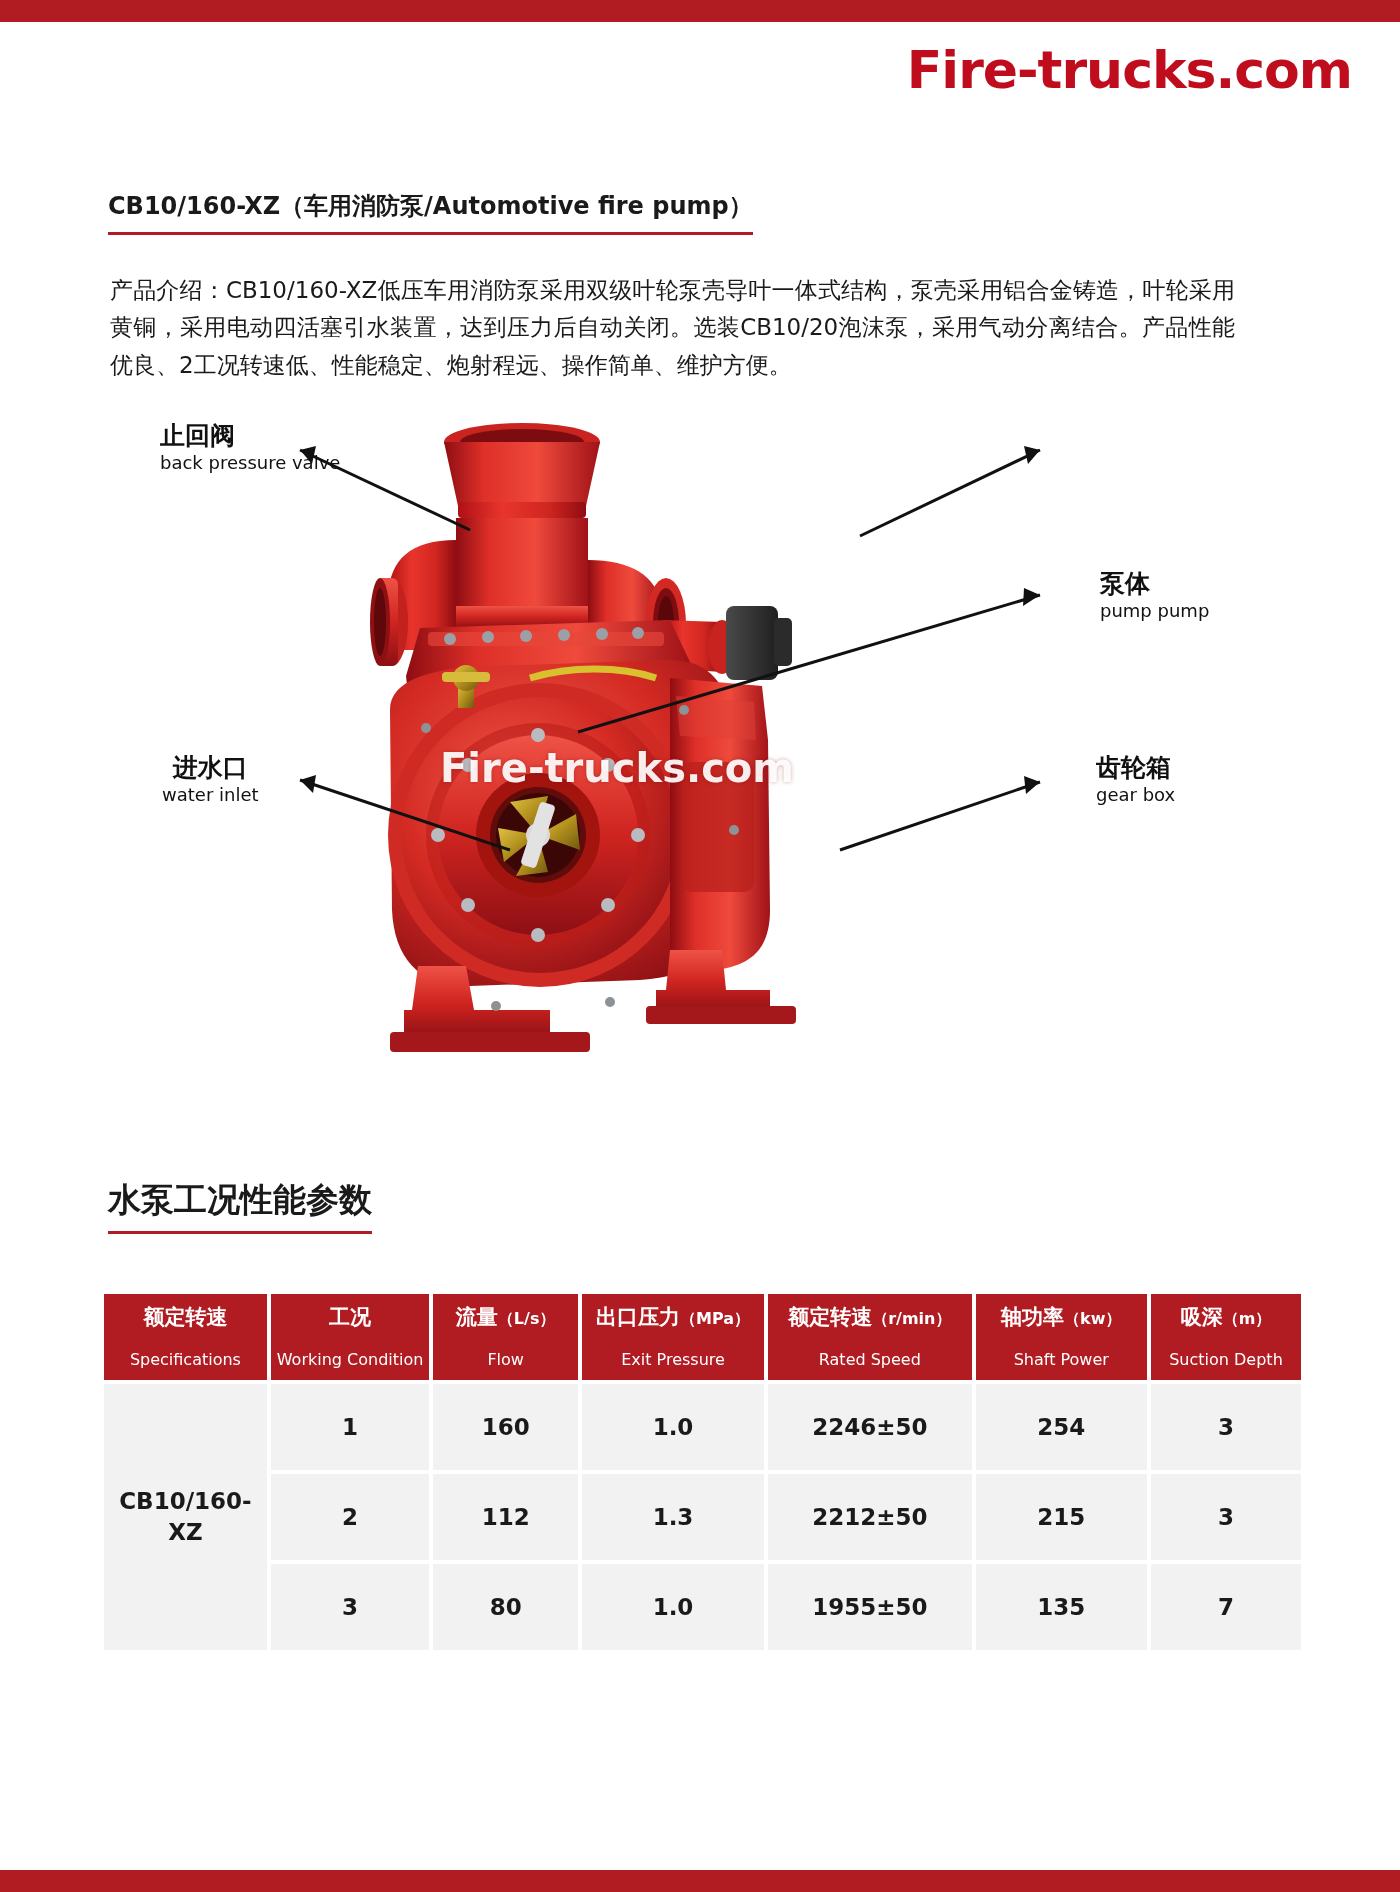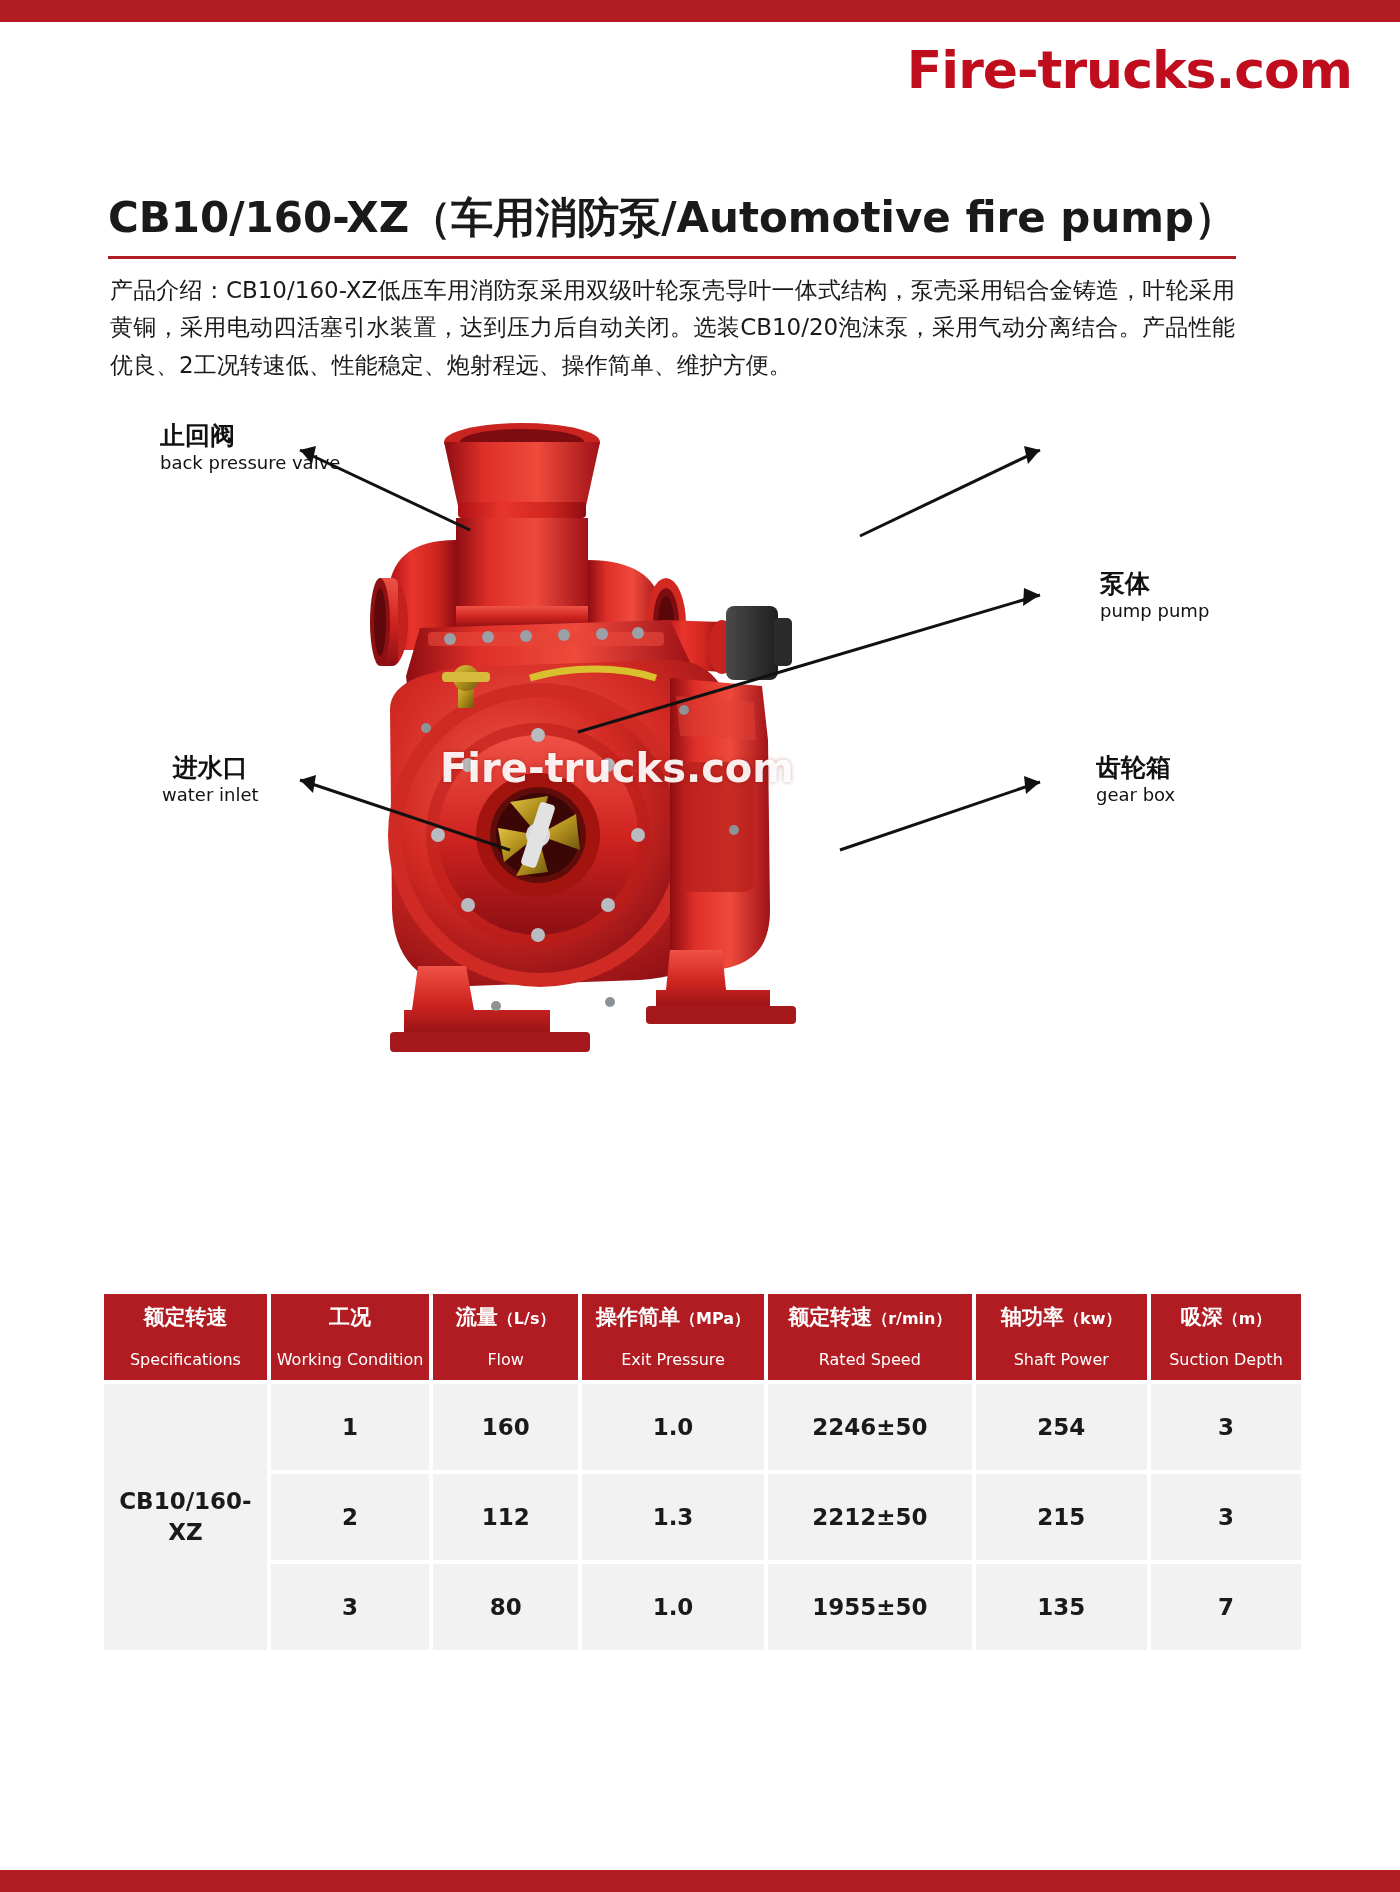--- a/index.html
+++ b/index.html
@@ -45,21 +45,21 @@
     letter-spacing: -1px;
     font-family: "DejaVu Sans", sans-serif;
   }
   .title-block {
     position: absolute;
     top: 190px;
     left: 108px;
     width: 1180px;
   }
   .product-title {
-    font-size: 42px;
+    font-size: 24px;
     font-weight: bold;
     color: #1a1a1a;
     padding-bottom: 10px;
     border-bottom: 3px solid #b01c22;
     display: inline-block;
     font-family: "DejaVu Sans", sans-serif;
   }
   .desc {
     position: absolute;
     top: 272px;
@@ -370,20 +370,21 @@
     </div>
 
     <div class="callout right-al" style="top: 342px; left: 1096px;">
       <div class="cn">齿轮箱</div>
       <div class="en">gear box</div>
     </div>
 
     <div class="wm">Fire-trucks.com</div>
   </div>
 
+  <div class="section-title">水泵工况性能参数</div>
 
   <table class="spec">
     <colgroup>
       <col class="c0">
         <col class="c1">
         <col class="c2">
         <col class="c3">
         <col class="c4">
         <col class="c5">
         <col class="c6">
@@ -396,21 +397,21 @@
         </th>
         <th>
           <span>工况</span>
           <span class="sub">Working Condition</span>
         </th>
         <th>
           <span>流量</span><span class="unit">（L/s）</span>
           <span class="sub">Flow</span>
         </th>
         <th>
-          <span>操作简单</span><span class="unit">（MPa）</span>
+          <span>出口压力</span><span class="unit">（MPa）</span>
           <span class="sub">Exit Pressure</span>
         </th>
         <th>
           <span>额定转速</span><span class="unit">（r/min）</span>
           <span class="sub">Rated Speed</span>
         </th>
         <th>
           <span>轴功率</span><span class="unit">（kw）</span>
           <span class="sub">Shaft Power</span>
         </th>

